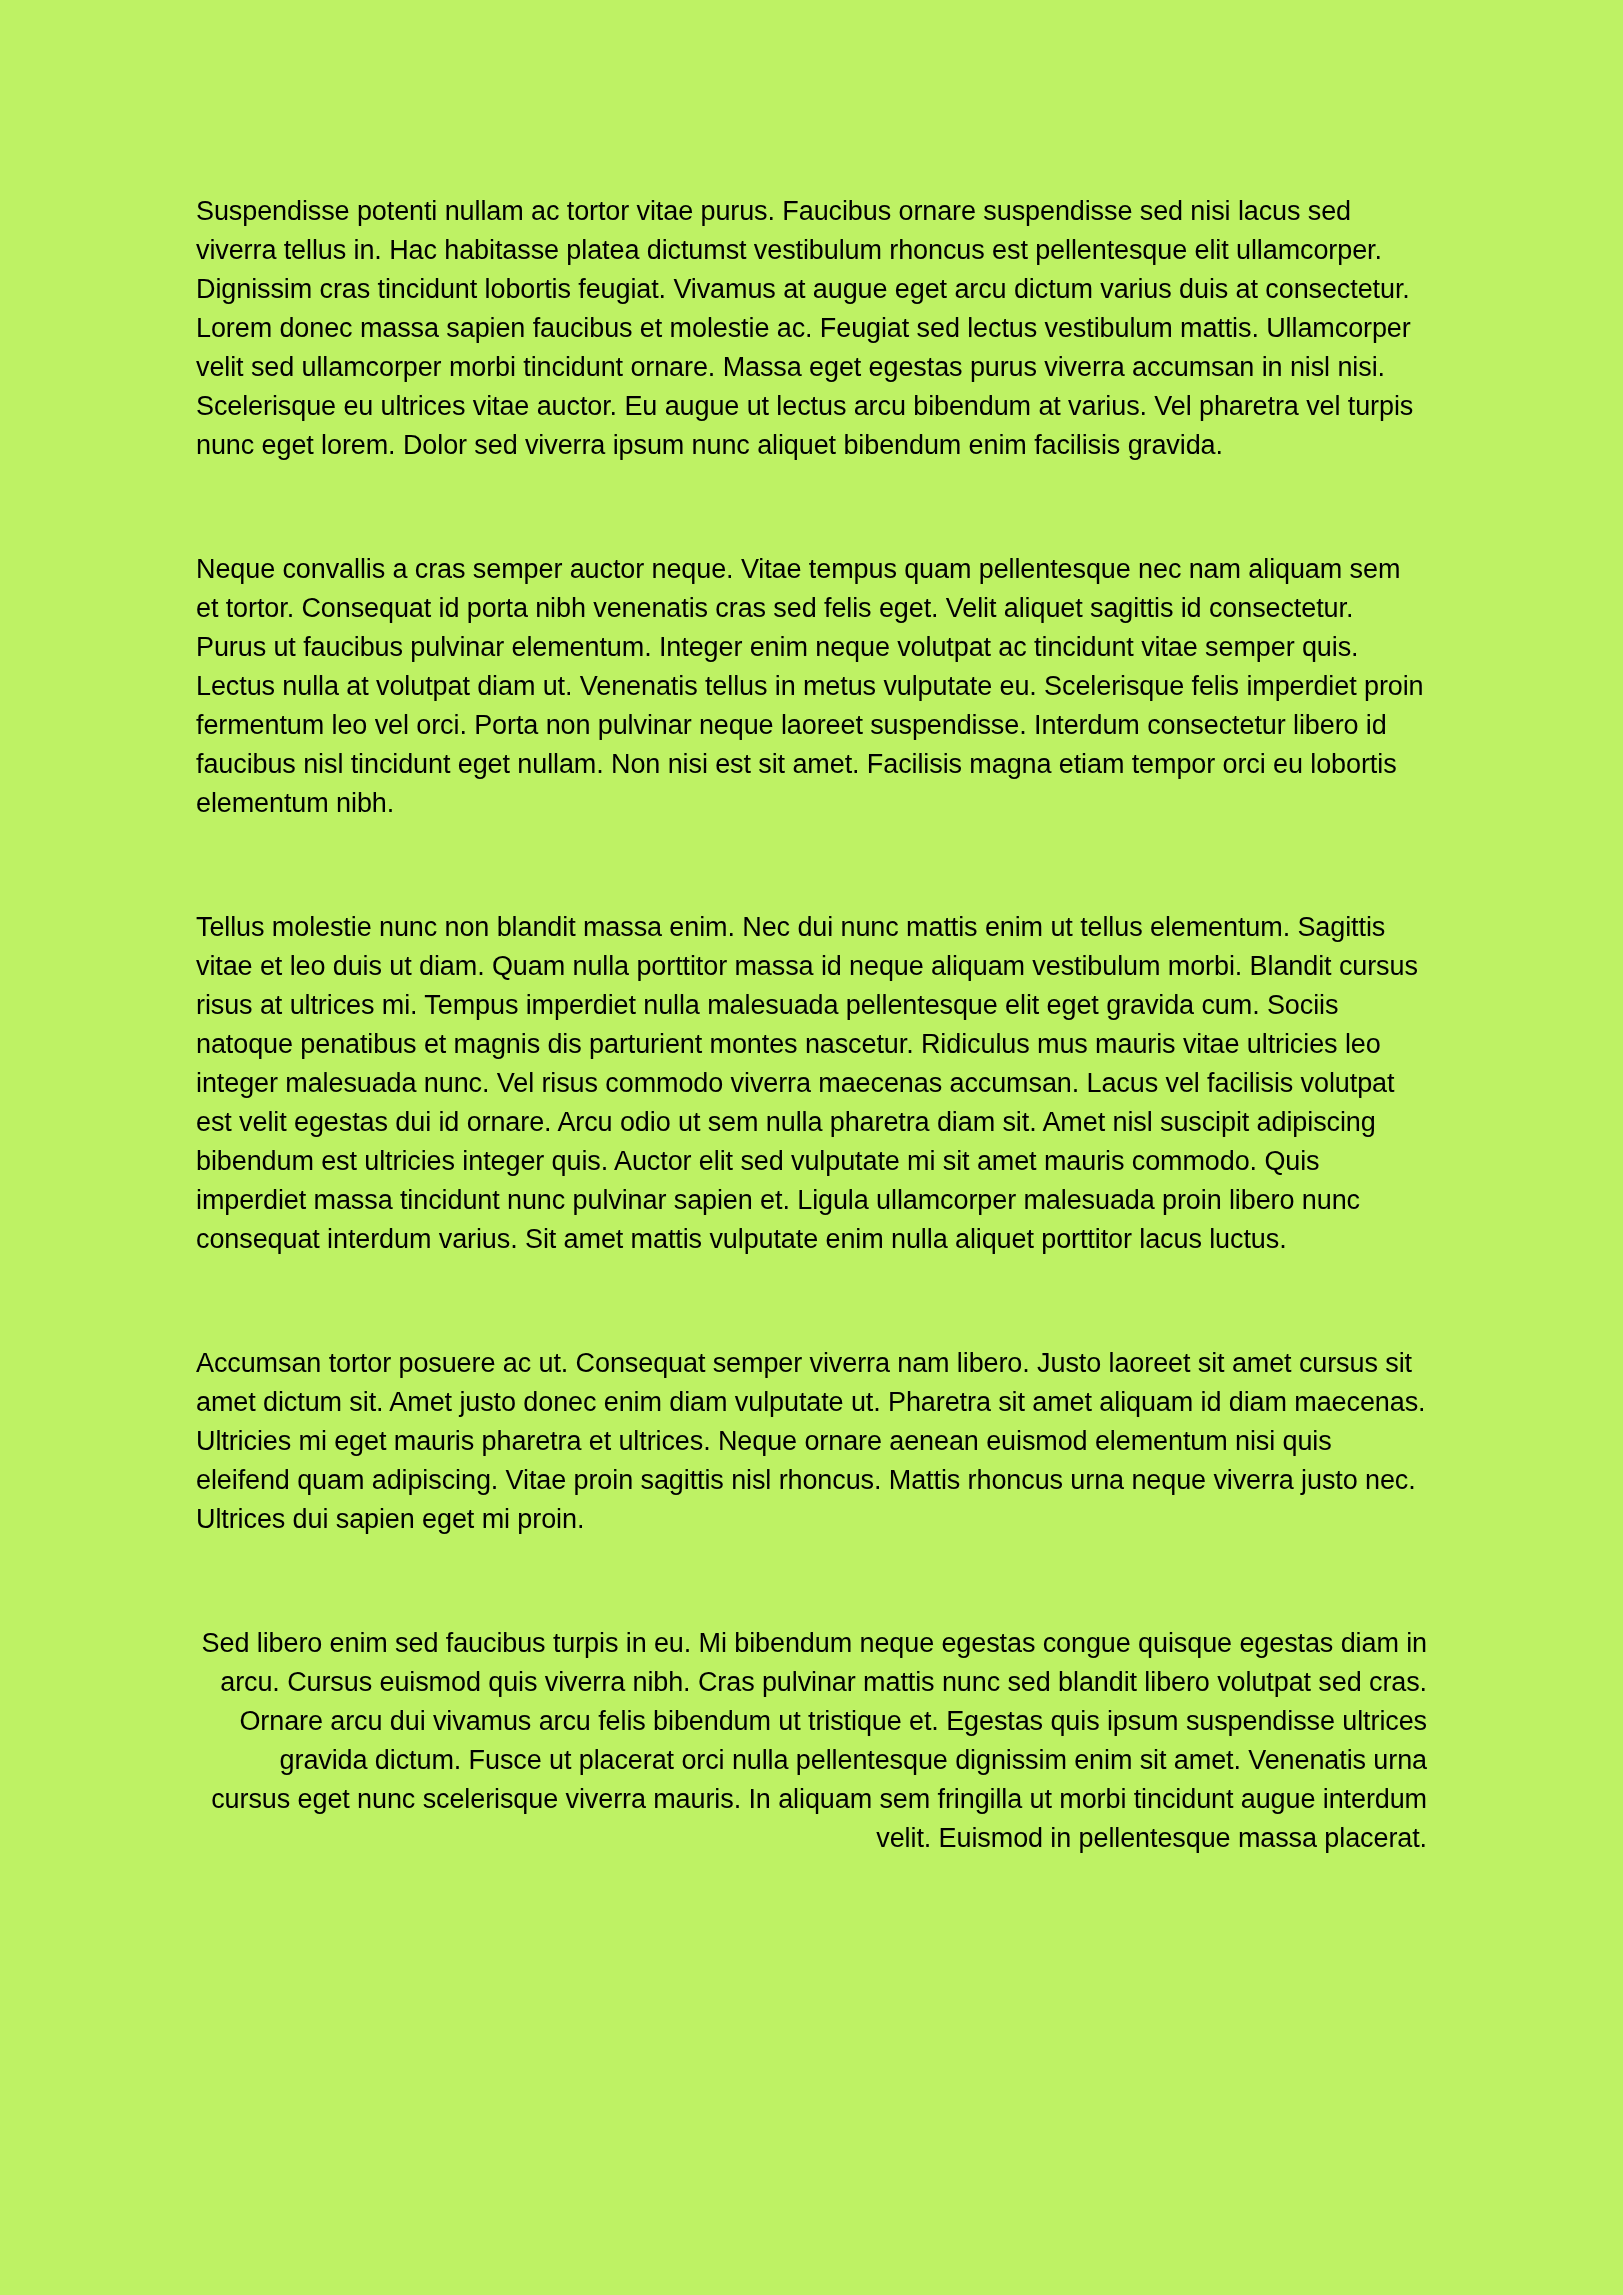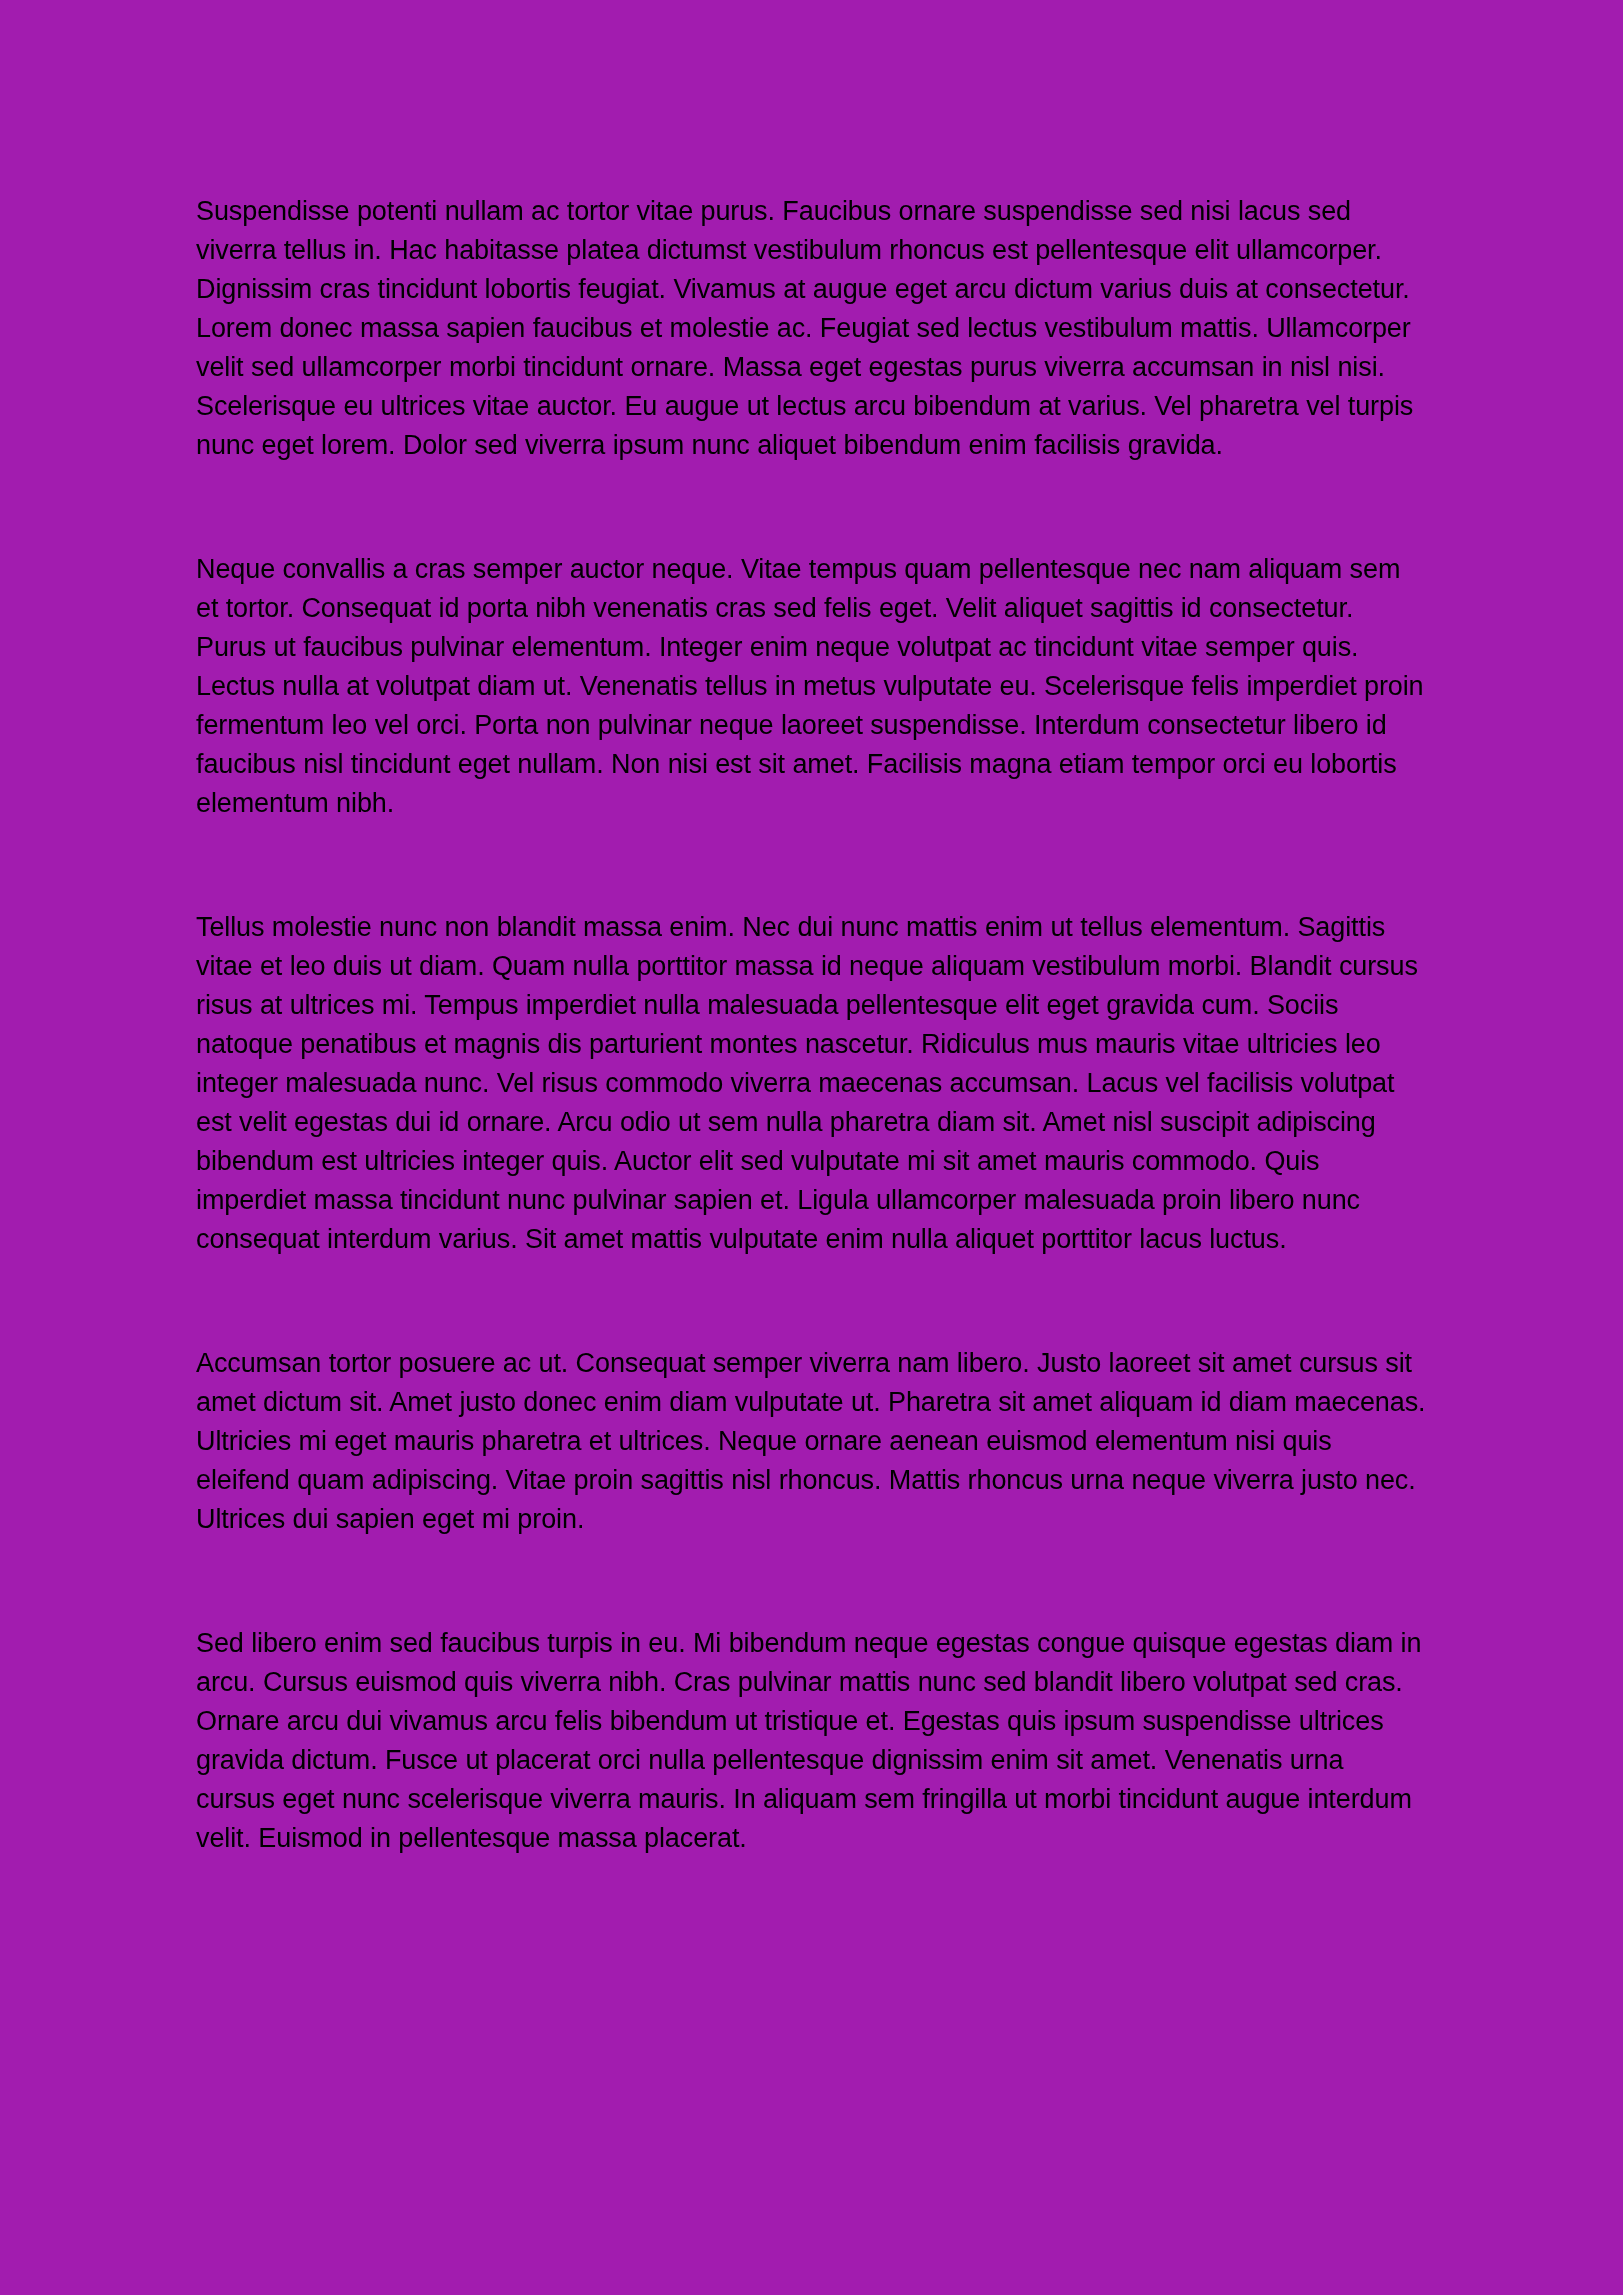--- a/index.html
+++ b/index.html
@@ -4,40 +4,41 @@
 <style>
   html, body {
     margin: 0;
     padding: 0;
     background: #ffffff;
   }
   .page {
     position: relative;
     width: 1623px;
     height: 2295px;
-    background: #a21caf;
+    background: #bef264;
     overflow: hidden;
     font-family: "Liberation Sans", sans-serif;
   }
   .content {
     position: absolute;
     left: 196px;
     top: 192px;
     width: 1231px;
   }
   .para {
     margin: 0 0 85px 0;
     font-size: 27px;
     line-height: 39px;
     letter-spacing: -0.1px;
     color: #000000;
     text-align: left;
   }
   .para:last-child {
     margin-bottom: 0;
+    text-align: right;
   }
 </style>
 </head>
 <body>
 
 <div class="page">
   <div class="content">
     <p class="para">Suspendisse potenti nullam ac tortor vitae purus. Faucibus ornare suspendisse sed nisi lacus sed viverra tellus in. Hac habitasse platea dictumst vestibulum rhoncus est pellentesque elit ullamcorper. Dignissim cras tincidunt lobortis feugiat. Vivamus at augue eget arcu dictum varius duis at consectetur. Lorem donec massa sapien faucibus et molestie ac. Feugiat sed lectus vestibulum mattis. Ullamcorper velit sed ullamcorper morbi tincidunt ornare. Massa eget egestas purus viverra accumsan in nisl nisi. Scelerisque eu ultrices vitae auctor. Eu augue ut lectus arcu bibendum at varius. Vel pharetra vel turpis nunc eget lorem. Dolor sed viverra ipsum nunc aliquet bibendum enim facilisis gravida.</p>
     <p class="para">Neque convallis a cras semper auctor neque. Vitae tempus quam pellentesque nec nam aliquam sem et tortor. Consequat id porta nibh venenatis cras sed felis eget. Velit aliquet sagittis id consectetur. Purus ut faucibus pulvinar elementum. Integer enim neque volutpat ac tincidunt vitae semper quis. Lectus nulla at volutpat diam ut. Venenatis tellus in metus vulputate eu. Scelerisque felis imperdiet proin fermentum leo vel orci. Porta non pulvinar neque laoreet suspendisse. Interdum consectetur libero id faucibus nisl tincidunt eget nullam. Non nisi est sit amet. Facilisis magna etiam tempor orci eu lobortis elementum nibh.</p>
     <p class="para">Tellus molestie nunc non blandit massa enim. Nec dui nunc mattis enim ut tellus elementum. Sagittis vitae et leo duis ut diam. Quam nulla porttitor massa id neque aliquam vestibulum morbi. Blandit cursus risus at ultrices mi. Tempus imperdiet nulla malesuada pellentesque elit eget gravida cum. Sociis natoque penatibus et magnis dis parturient montes nascetur. Ridiculus mus mauris vitae ultricies leo integer malesuada nunc. Vel risus commodo viverra maecenas accumsan. Lacus vel facilisis volutpat est velit egestas dui id ornare. Arcu odio ut sem nulla pharetra diam sit. Amet nisl suscipit adipiscing bibendum est ultricies integer quis. Auctor elit sed vulputate mi sit amet mauris commodo. Quis imperdiet massa tincidunt nunc pulvinar sapien et. Ligula ullamcorper malesuada proin libero nunc consequat interdum varius. Sit amet mattis vulputate enim nulla aliquet porttitor lacus luctus.</p>

